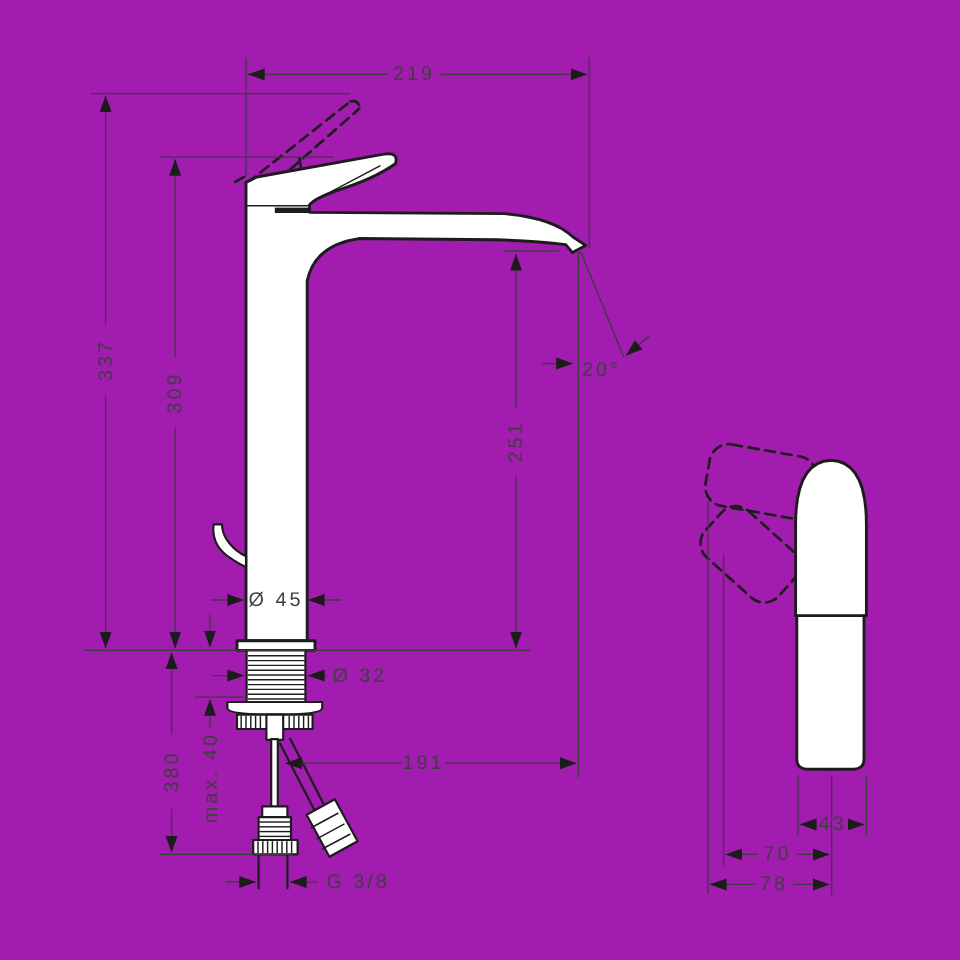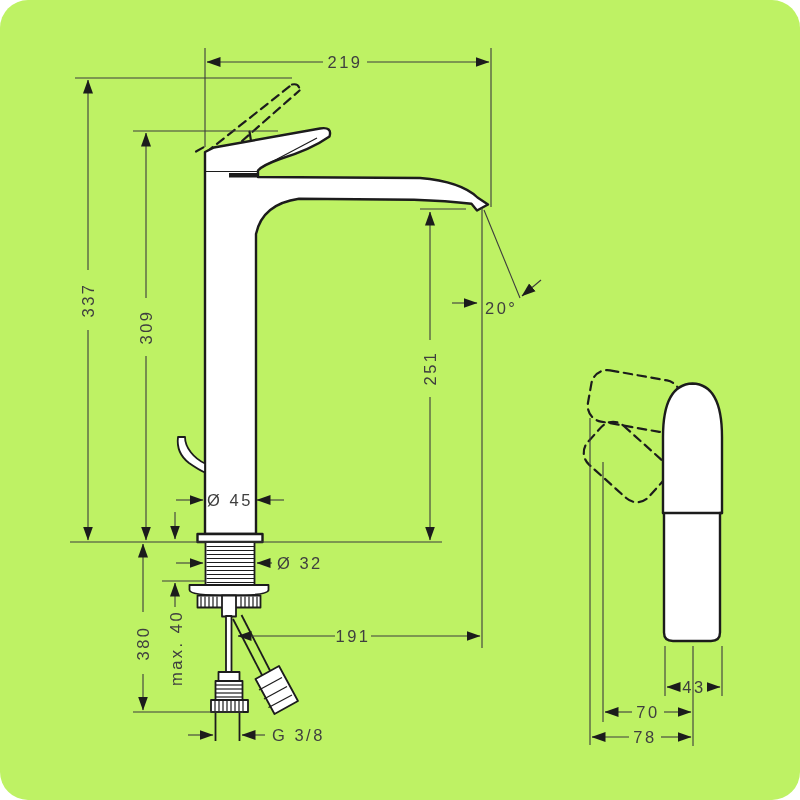--- a/index.html
+++ b/index.html
@@ -1,18 +1,18 @@
 <!DOCTYPE html>
 <html style="--line: #1c1c1c; --dim: #3c3c3c; --text: #3f3f3f; --background: #ffffff;"><head>
 <meta charset="utf-8">
 <style>
   :root { --line:#1c1c1c; --dim:#3c3c3c; --text:#3f3f3f; --background:#ffffff; }
   html,body { margin:0; padding:0; }
   body { width:800px; height:800px; background:var(--background); font-family:"Liberation Sans",sans-serif; }
-  .stage { width:800px; height:800px; position:relative; background:#bef264;border-radius:28px; }
+  .stage { width:800px; height:800px; position:relative; background:#a21caf; }
   svg { display:block; }
   .obj  { fill:none; stroke:var(--line); stroke-width:2.4; stroke-linejoin:round; stroke-linecap:round; }
   .objf { fill:#ffffff; stroke:var(--line); stroke-width:2.4; stroke-linejoin:round; }
   .obj2 { fill:#ffffff; stroke:var(--line); stroke-width:1.8; stroke-linejoin:round; }
   .thin { fill:none; stroke:var(--line); stroke-width:1.2; }
   .dim  { fill:none; stroke:var(--dim);  stroke-width:1.1; }
   .dash { fill:none; stroke:var(--line); stroke-width:2.2; stroke-dasharray:8.5 5.5; stroke-linecap:round; }
   .ah   { fill:var(--line); stroke:none; }
   .band { fill:var(--line); stroke:none; }
   text.lbl { fill:var(--text); font-family:"Liberation Sans",sans-serif; font-size:16.5px;

